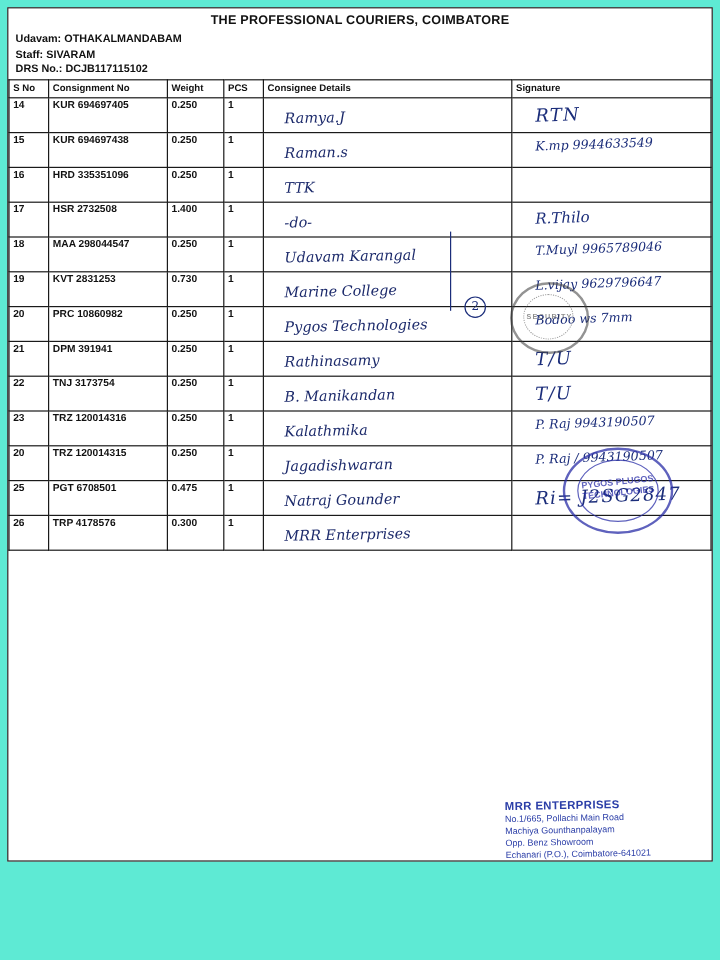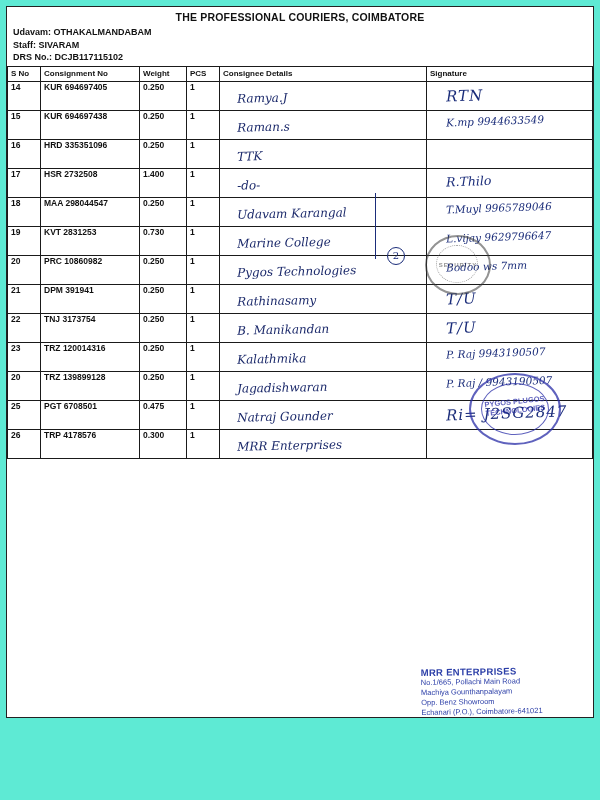--- a/index.html
+++ b/index.html
@@ -383,21 +383,21 @@
           <td class="cell-top pcs">1</td>
           <td>
               <span class="hand">Kalathmika</span>
             </td>
           <td>
               <span class="sign small">P. Raj 9943190507</span>
             </td>
         </tr>
         <tr>
           <td class="cell-top">20</td>
-          <td class="cell-top">TRZ 139899128</td>
+          <td class="cell-top">TRZ 120014315</td>
           <td class="cell-top wt">0.250</td>
           <td class="cell-top pcs">1</td>
           <td>
               <span class="hand">Jagadishwaran</span>
             </td>
           <td>
               <span class="sign small">P. Raj / 9943190507</span>
             </td>
         </tr>
         <tr>

